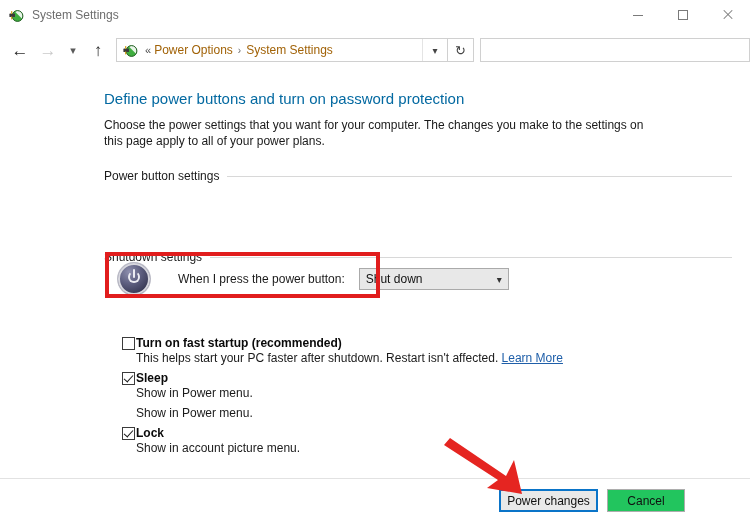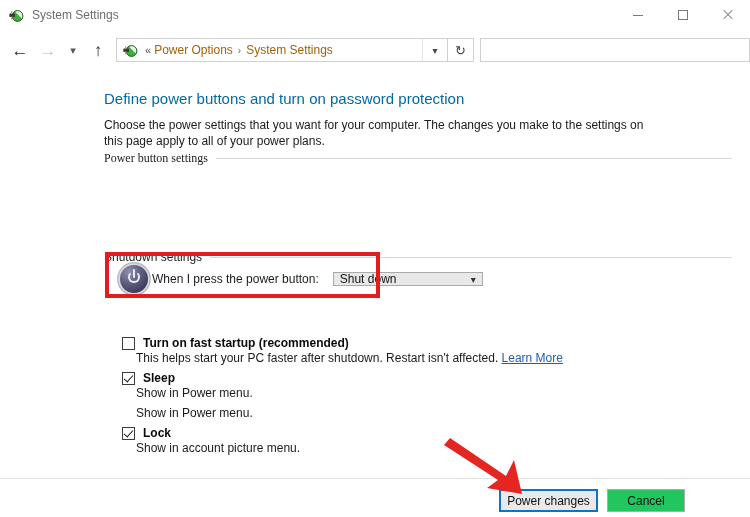--- a/index.html
+++ b/index.html
@@ -213,21 +213,21 @@
     font-size: 12px;
     color: #1a1a1a;
     white-space: nowrap;
     padding-right: 8px;
   }
   .section-head .rule {
     flex: 1 1 auto;
     height: 1px;
     background: #d8d8d8;
   }
-  #sec-power { top: 81px; font-family: Liberation Serif, serif; }
+  #sec-power { top: 99px; }
   #sec-shutdown { top: 180px; }
 
   .power-row {
     position: absolute;
     left: 118px;
     top: 193px;
     display: flex;
     align-items: center;
   }
   .power-icon {
@@ -259,25 +259,25 @@
     top: 6px;
     margin-left: -1px;
     width: 2px;
     height: 9px;
     background: #ececf2;
     border-radius: 1px;
   }
   .power-label {
     font-size: 12px;
     color: #1a1a1a;
-    margin-left: 2px;
+    margin-left: 28px;
   }
   .dropdown {
     width: 150px;
-    height: 14px;
+    height: 22px;
     margin-left: 14px;
     background: #e8e8e8;
     border: 1px solid #aaaaaa;
     box-sizing: border-box;
     display: flex;
     align-items: center;
     padding: 0 6px;
     font-size: 12px;
     color: #111;
   }
@@ -315,21 +315,21 @@
     width: 4px;
     height: 8px;
     border: solid #1a1a1a;
     border-width: 0 1.6px 1.6px 0;
     transform: rotate(42deg);
   }
   .opt-label {
     font-size: 12px;
     font-weight: bold;
     color: #0a0a0a;
-    margin-left: 8px;
+    margin-left: 1px;
     white-space: nowrap;
   }
   .opt-sub {
     font-size: 12px;
     color: #1a1a1a;
     margin-left: 14px;
     margin-top: 1px;
     white-space: nowrap;
   }
   .opt-sub .link {

